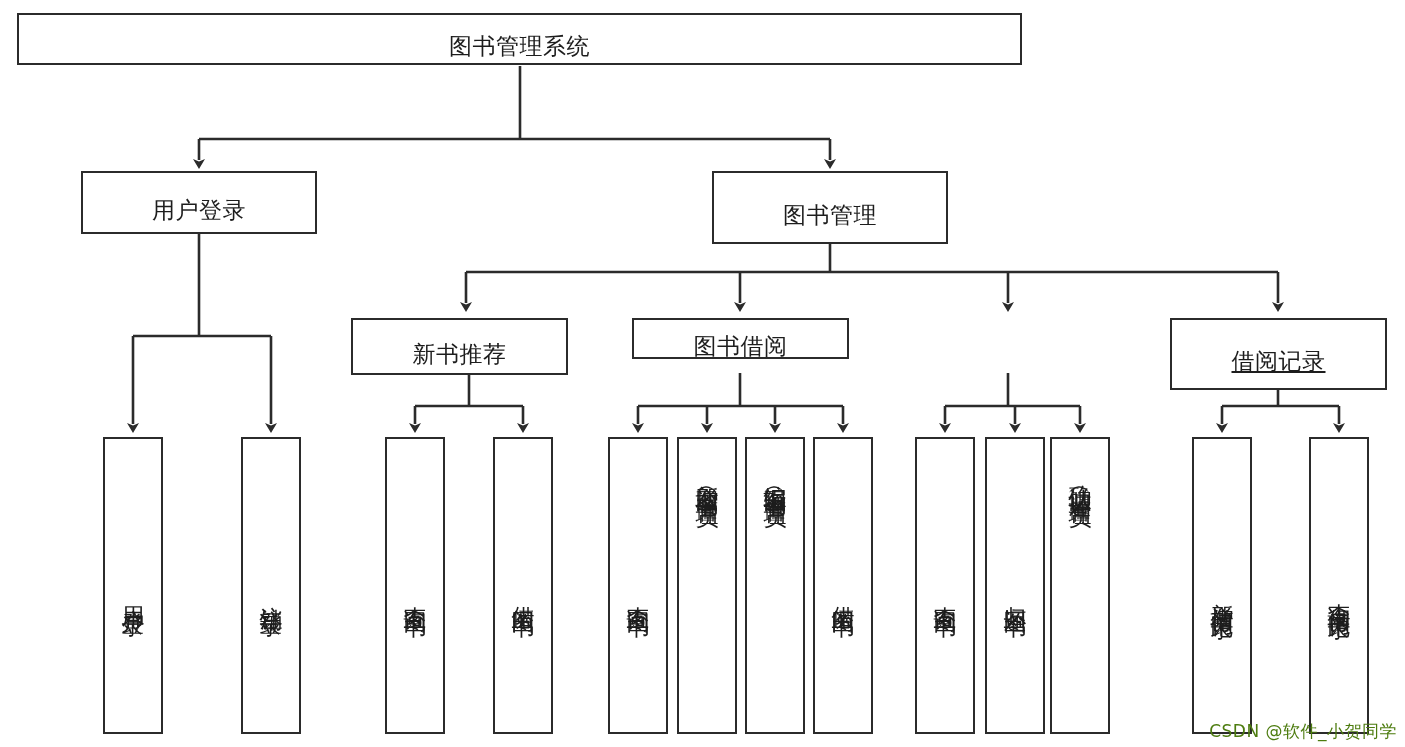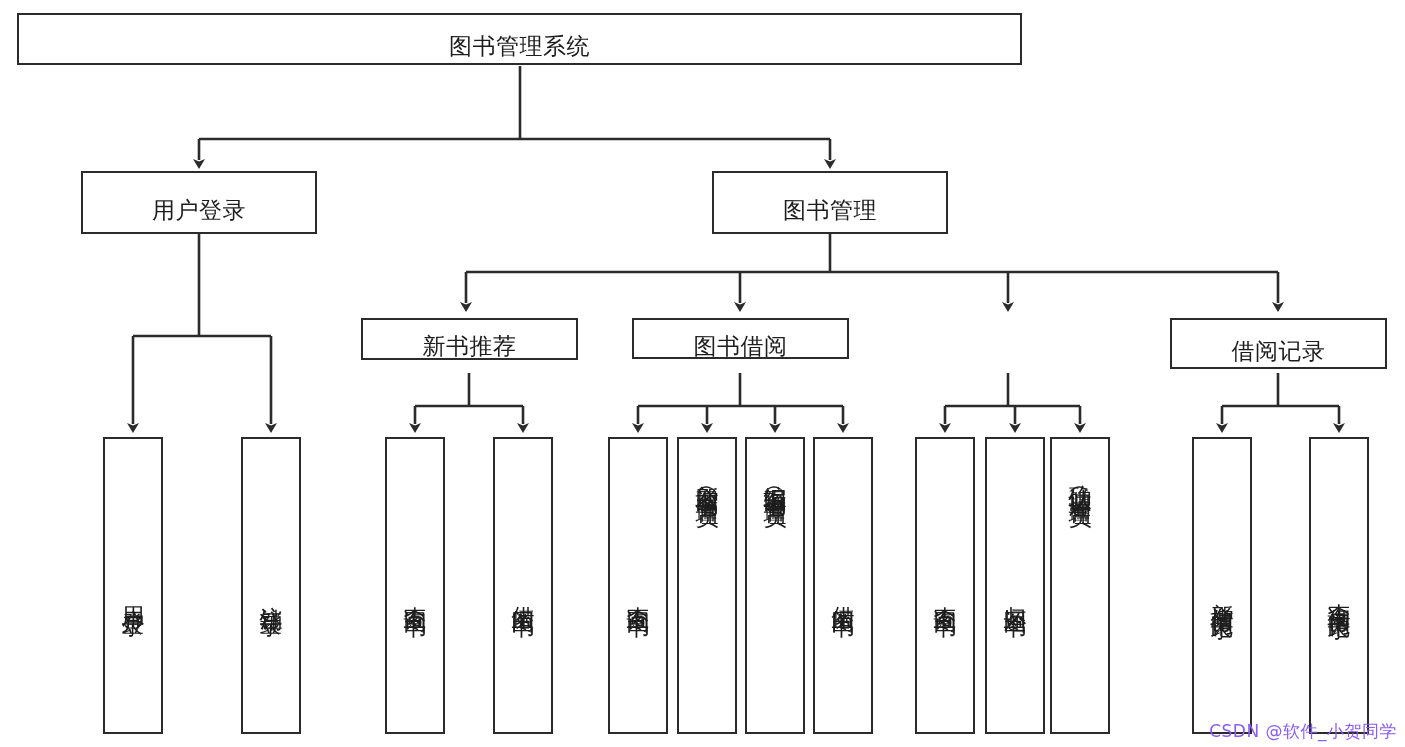--- a/index.html
+++ b/index.html
@@ -63,21 +63,21 @@
   }
   .node.vert.centered {
     align-items: center;
     padding-top: 0;
   }
   #watermark {
     position: absolute;
     right: 8px;
     bottom: 4px;
     font-size: 17px;
-    color: #8b5cf6;
+    color: #4d7c0f;
     letter-spacing: 0.5px;
     z-index: 20;
     white-space: nowrap;
     font-family: "DejaVu Sans", "Liberation Sans", sans-serif;
   }
 </style>
 </head>
 <body>
 
 <div id="diagram-root">
@@ -148,34 +148,34 @@
   </svg>
 
   <div class="node horiz" style="left:17px; top:13px; width:1005px; height:52px;">
     <span class="node-label">图书管理系统</span>
   </div>
 
   <div class="node horiz" style="left:81px; top:171px; width:236px; height:63px;">
     <span class="node-label">用户登录</span>
   </div>
 
-  <div class="node horiz" style="left:712px; top:171px; width:236px; height:63px;">
+  <div class="node horiz" style="left:712px; top:171px; width:236px; height:73px;">
     <span class="node-label">图书管理</span>
   </div>
 
-  <div class="node horiz" style="left:361px; top:318px; width:217px; height:42px;">
+  <div class="node horiz" style="left:351px; top:318px; width:217px; height:57px;">
     <span class="node-label">新书推荐</span>
   </div>
 
   <div class="node horiz" style="left:632px; top:318px; width:217px; height:41px;">
     <span class="node-label">图书借阅</span>
   </div>
 
 
-  <div class="node horiz" style="left:1170px; top:318px; width:217px; height:51px;">
+  <div class="node horiz" style="left:1170px; top:318px; width:217px; height:72px;text-decoration:underline;">
     <span class="node-label">借阅记录</span>
   </div>
 
   <div class="node vert centered" style="left:103px; top:437px; width:60px; height:297px;">
     <span class="node-label">用户登录</span>
   </div>
 
   <div class="node vert centered" style="left:241px; top:437px; width:60px; height:297px;">
     <span class="node-label">注销登录</span>
   </div>

